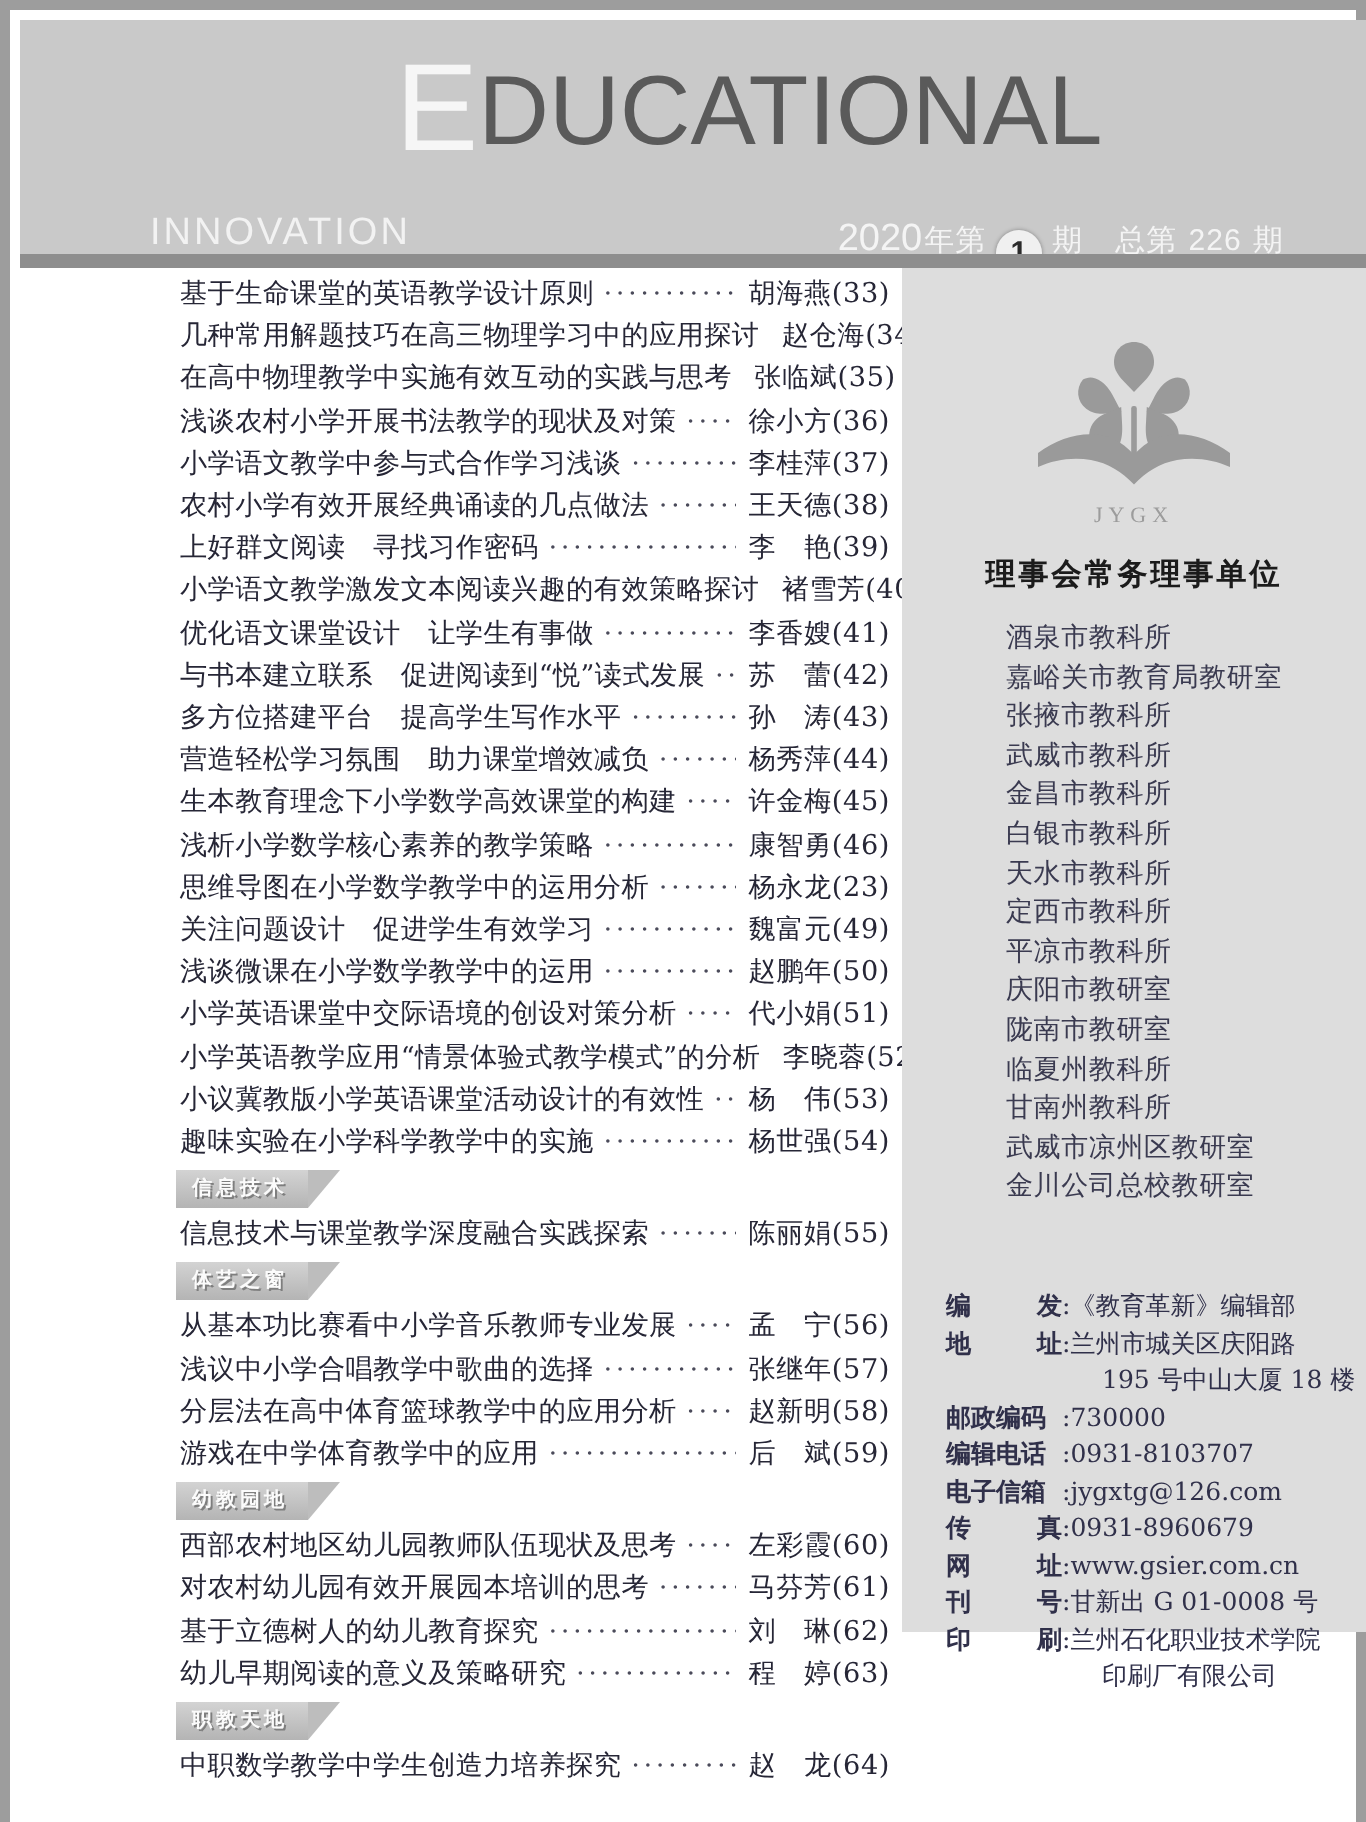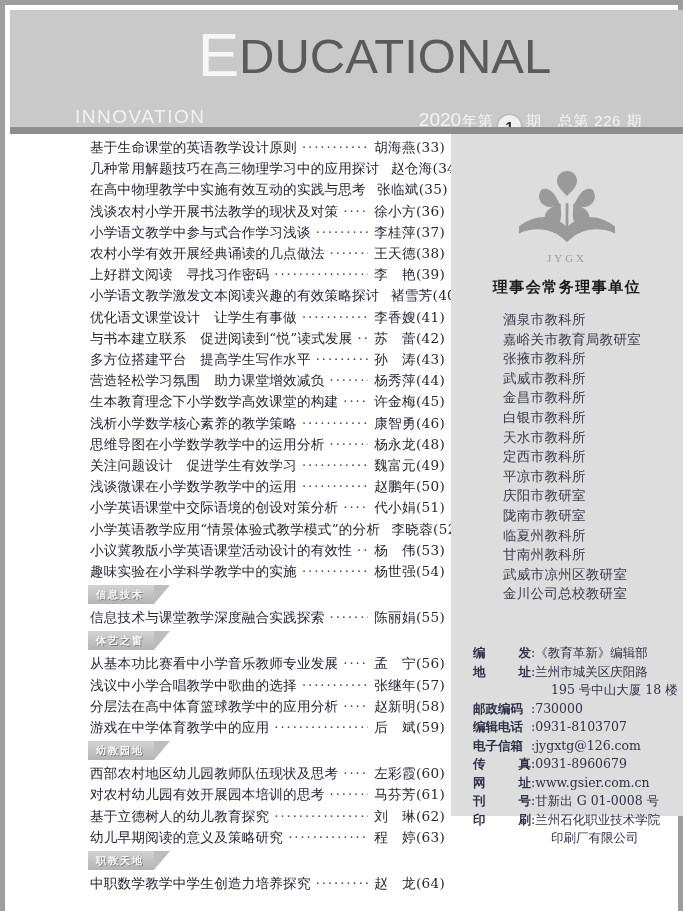--- a/index.html
+++ b/index.html
@@ -264,21 +264,21 @@
           <span class="who"><span>许金梅</span><span>(45)</span></span>
         </div>
         <div class="entry">
           <span class="ttl">浅析小学数学核心素养的教学策略</span>
           <span class="dots">················································································</span>
           <span class="who"><span>康智勇</span><span>(46)</span></span>
         </div>
         <div class="entry">
           <span class="ttl">思维导图在小学数学教学中的运用分析</span>
           <span class="dots">················································································</span>
-          <span class="who"><span>杨永龙</span><span>(48)</span></span>
+          <span class="who"><span>杨永龙</span><span>(23)</span></span>
         </div>
         <div class="entry">
           <span class="ttl">关注问题设计　促进学生有效学习</span>
           <span class="dots">················································································</span>
           <span class="who"><span>魏富元</span><span>(49)</span></span>
         </div>
         <div class="entry">
           <span class="ttl">浅谈微课在小学数学教学中的运用</span>
           <span class="dots">················································································</span>
           <span class="who"><span>赵鹏年</span><span>(50)</span></span>

